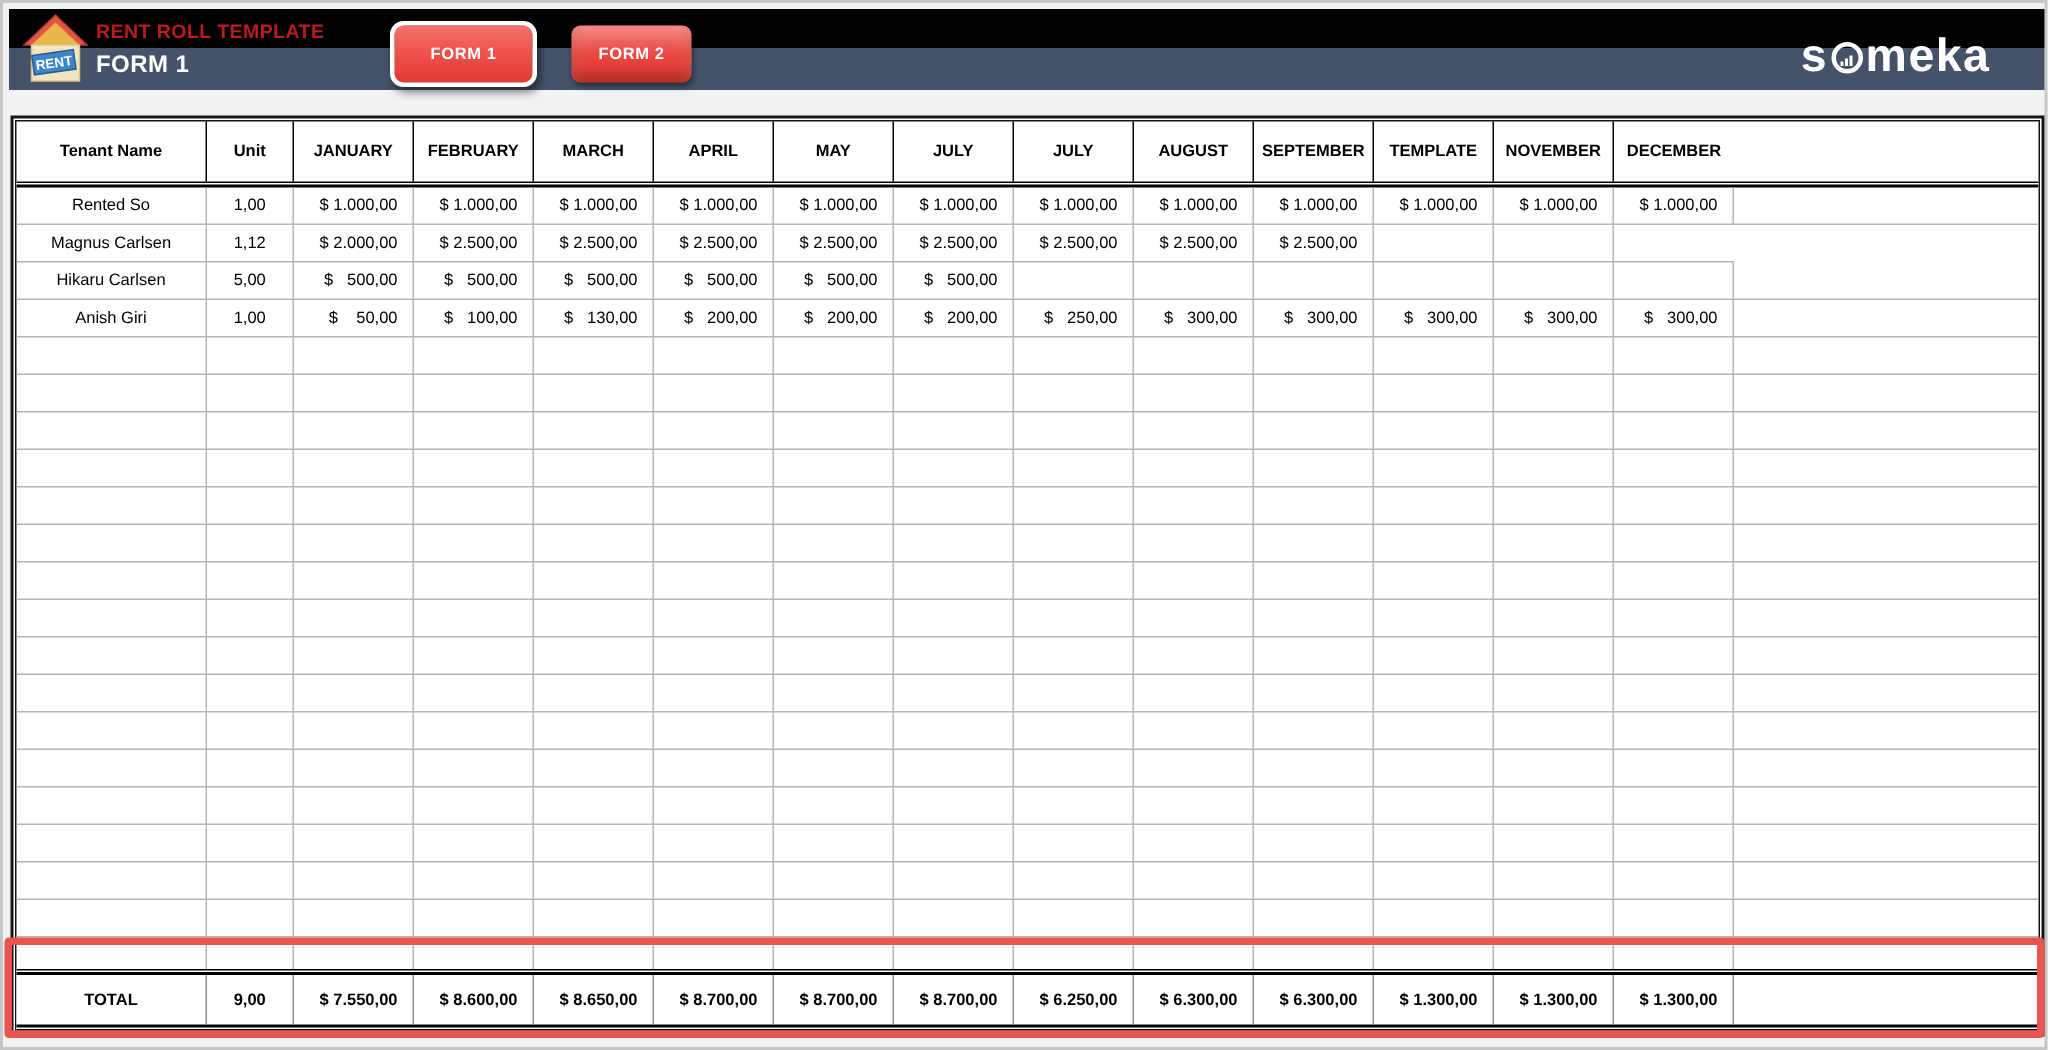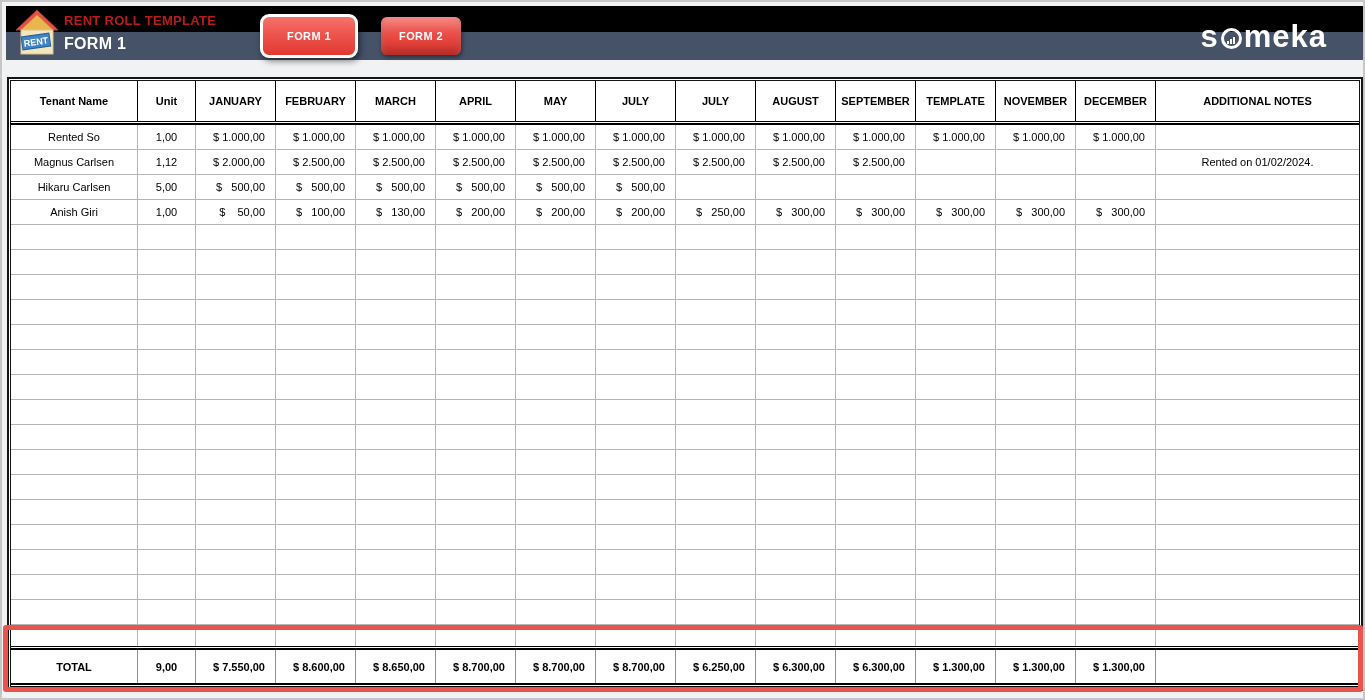--- a/index.html
+++ b/index.html
@@ -161,21 +161,20 @@
           <div class="th">MARCH</div>
           <div class="th">APRIL</div>
           <div class="th">MAY</div>
           <div class="th">JULY</div>
           <div class="th">JULY</div>
           <div class="th">AUGUST</div>
           <div class="th">SEPTEMBER</div>
           <div class="th">TEMPLATE</div>
           <div class="th">NOVEMBER</div>
           <div class="th">DECEMBER</div>
-          <div class="th">ADDITIONAL NOTES</div>
         </div>
       <div class="hdr-divider"></div>
       <div id="tbody">
           <div class="row grid-cols">
             <div class="cell c-center">Rented So</div>
             <div class="cell c-center">1,00</div>
             <div class="cell c-money">$ 1.000,00</div>
             <div class="cell c-money">$ 1.000,00</div>
             <div class="cell c-money">$ 1.000,00</div>
             <div class="cell c-money">$ 1.000,00</div>
@@ -197,21 +196,20 @@
             <div class="cell c-money">$ 2.500,00</div>
             <div class="cell c-money">$ 2.500,00</div>
             <div class="cell c-money">$ 2.500,00</div>
             <div class="cell c-money">$ 2.500,00</div>
             <div class="cell c-money">$ 2.500,00</div>
             <div class="cell c-money">$ 2.500,00</div>
             <div class="cell c-money">$ 2.500,00</div>
             <div class="cell c-money"></div>
             <div class="cell c-money"></div>
             <div class="cell c-money"></div>
-            <div class="cell c-center">Rented on 01/02/2024.</div>
           </div>
           <div class="row grid-cols">
             <div class="cell c-center">Hikaru Carlsen</div>
             <div class="cell c-center">5,00</div>
             <div class="cell c-money">$   500,00</div>
             <div class="cell c-money">$   500,00</div>
             <div class="cell c-money">$   500,00</div>
             <div class="cell c-money">$   500,00</div>
             <div class="cell c-money">$   500,00</div>
             <div class="cell c-money">$   500,00</div>

